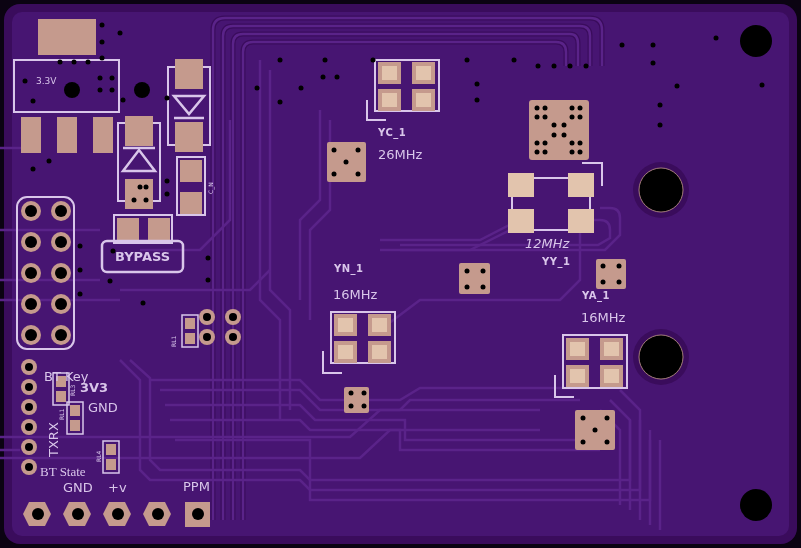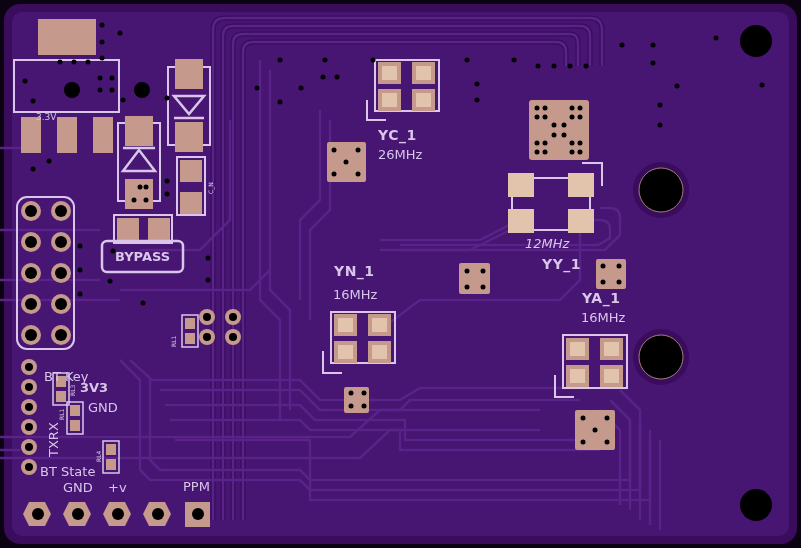--- a/index.html
+++ b/index.html
@@ -1,19 +1,19 @@
 <!DOCTYPE html>
 <html><head>
 <meta charset="utf-8">
 <style>
   html,body{margin:0;padding:0;background:#000;}
   body{width:801px;height:548px;overflow:hidden;position:relative;font-family:"DejaVu Sans Mono","Liberation Mono",monospace;}
   #board{position:absolute;left:0;top:0;width:801px;height:548px;}
   .silk{position:absolute;color:#d9c6ea;white-space:nowrap;line-height:1;}
-  .silk-lg{font-family:"DejaVu Sans",sans-serif;font-weight:bold;font-size:14px;letter-spacing:0.5px;}
+  .silk-lg{font-family:"DejaVu Sans",sans-serif;font-weight:bold;font-size:10px;letter-spacing:0.5px;}
   .silk-md{font-family:"DejaVu Sans",sans-serif;font-size:13px;}
   .silk-sm{font-family:"DejaVu Sans",sans-serif;font-size:9px;}
   .silk-xs{font-family:"DejaVu Sans",sans-serif;font-size:6px;}
   .vert{transform:rotate(-90deg);transform-origin:left top;}
 </style>
 </head>
 <body>
 
 <svg id="board" width="801" height="548" viewBox="0 0 801 548" xmlns="http://www.w3.org/2000/svg">
 
@@ -382,41 +382,41 @@
     <circle cx="122" cy="375" r="2.5"><circle cx="137" cy="375" r="2.5"><circle cx="163" cy="370" r="2.5"><circle cx="175" cy="376" r="2.5">
     <circle cx="141" cy="390" r="2.5"><circle cx="141" cy="406" r="2.5"><circle cx="149" cy="430" r="2.5"><circle cx="167" cy="430" r="2.5">
     <circle cx="159" cy="453" r="2.5"><circle cx="172" cy="451" r="2.5"><circle cx="123" cy="455" r="2.5"><circle cx="98" cy="504" r="2.5">
     <circle cx="195" cy="486" r="2.5"><circle cx="216" cy="495" r="2.5"><circle cx="51" cy="372" r="2.5"><circle cx="86" cy="392" r="2.5">
     <circle cx="87" cy="408" r="2.5"><circle cx="86" cy="422" r="2.5"><circle cx="60" cy="460" r="2.5"><circle cx="186" cy="322" r="2.5">
     <circle cx="179" cy="316" r="2.5"><circle cx="175" cy="305" r="2.5">
   
 
 
 
-<div class="silk silk-sm" style="left:36px;top:77px;margin-top:36px;">3.3V</div>
+<div class="silk silk-sm" style="left:36px;top:77px;">3.3V</div>
 <div class="silk silk-md" style="left:115px;top:250px;font-weight:bold;">BYPASS</div>
 <div class="silk silk-xs vert" style="left:208px;top:194px;">C_N</div>
 
 <div class="silk silk-lg" style="left:378px;top:128px;">YC_1</div>
 <div class="silk silk-md" style="left:378px;top:148px;">26MHz</div>
 
 <div class="silk silk-md" style="left:525px;top:237px;font-style:italic;">12MHz</div>
 <div class="silk silk-lg" style="left:523px;top:257px;margin-left:19px;">YY_1</div>
 
 <div class="silk silk-lg" style="left:334px;top:264px;">YN_1</div>
 <div class="silk silk-md" style="left:333px;top:288px;">16MHz</div>
 
 <div class="silk silk-lg" style="left:582px;top:291px;">YA_1</div>
 <div class="silk silk-md" style="left:581px;top:311px;">16MHz</div>
 
 <div class="silk silk-md" style="left:44px;top:358px;margin-top:12px;">BT Key</div>
 <div class="silk silk-md" style="left:80px;top:381px;font-weight:bold;">3V3</div>
 <div class="silk silk-md" style="left:88px;top:401px;">GND</div>
 <div class="silk silk-md vert" style="left:47px;top:457px;">TXRX</div>
-<div class="silk silk-md" style="left:40px;top:465px;">BT State</div>
+<div class="silk silk-md" style="left:40px;top:465px;font-family:Liberation Serif, serif;">BT State</div>
 
 <div class="silk silk-xs vert" style="left:70px;top:396px;">RL3</div>
 <div class="silk silk-xs vert" style="left:59px;top:420px;">RL1</div>
 <div class="silk silk-xs vert" style="left:96px;top:462px;">RL4</div>
 <div class="silk silk-xs vert" style="left:171px;top:347px;">RL1</div>
 
 <div class="silk silk-md" style="left:63px;top:481px;">GND</div>
 <div class="silk silk-md" style="left:108px;top:481px;">+v</div>
 <div class="silk silk-md" style="left:183px;top:480px;">PPM</div>
 

